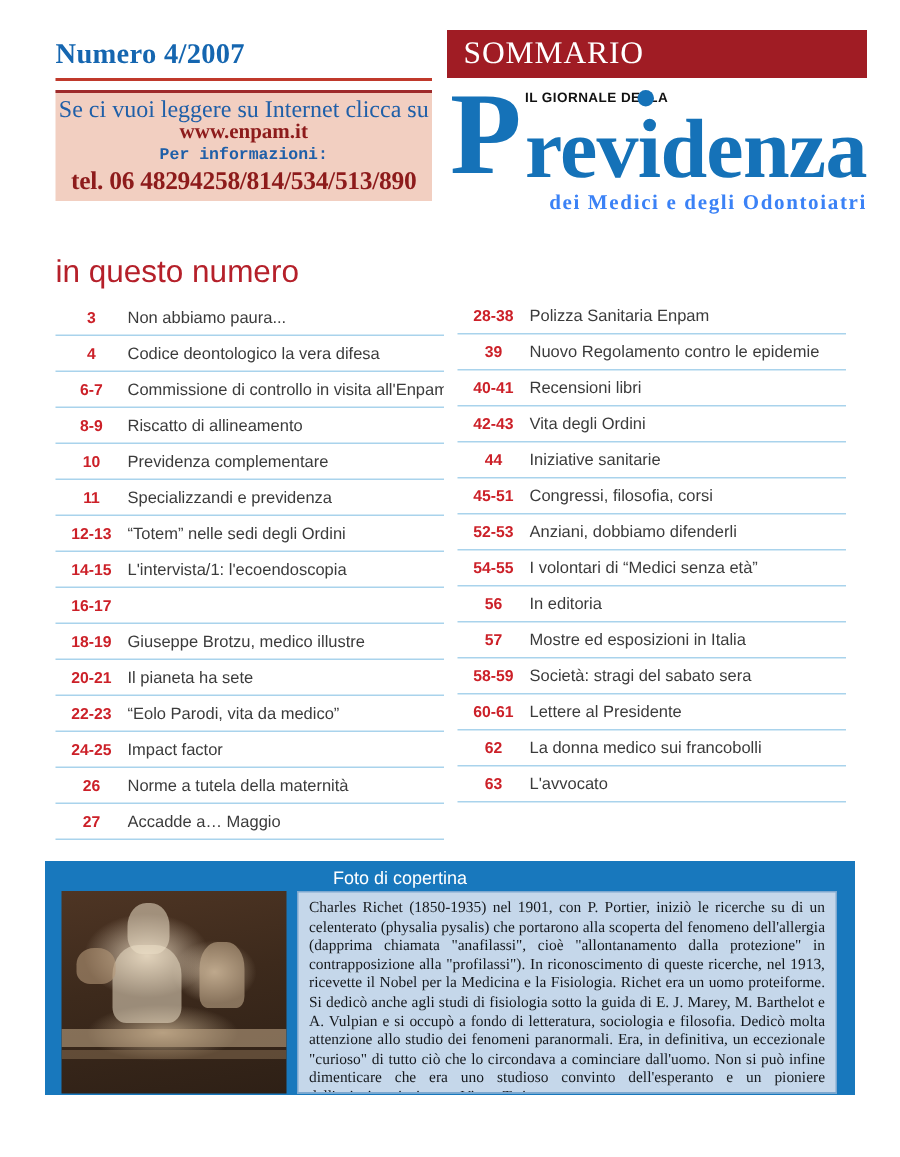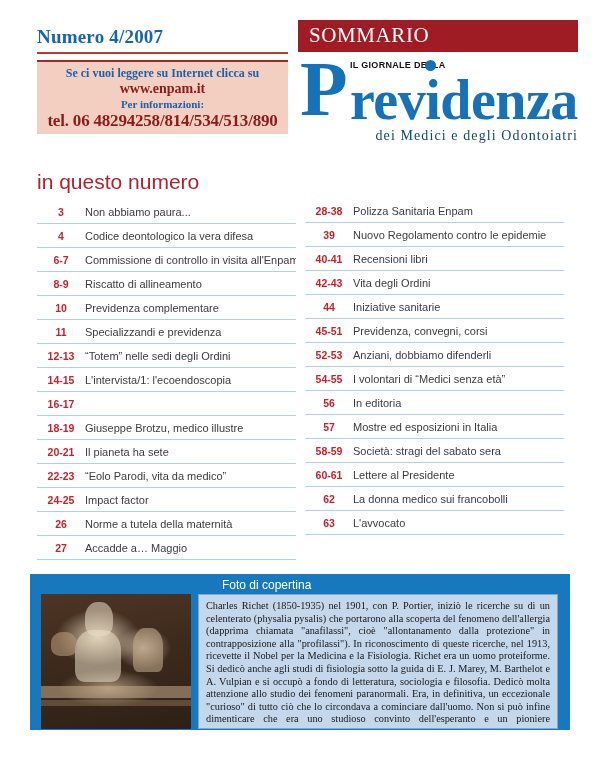--- a/index.html
+++ b/index.html
@@ -44,35 +44,35 @@
     left: 37px; top: 60px;
     width: 251px; height: 74px;
     background: #f2cfc1;
     border-top: 2px solid #9e2a2b;
     box-sizing: border-box;
     text-align: center;
     padding-top: 5px;
   }
   .info-line1 {
     font-family: "Liberation Serif", serif;
-    font-weight: bold;
-    font-size: 12px;
+    font-weight: normal;
+    font-size: 16px;
     color: #1f5fa8;
     line-height: 13px;
     text-align: center;
   }
   .info-url {
     font-family: "Liberation Serif", serif;
     font-weight: bold;
     font-size: 14px;
     color: #8d1b1b;
     line-height: 17px;
   }
   .info-line3 {
-    font-family: Liberation Serif, serif;
+    font-family: Liberation Mono, monospace;
     font-weight: bold;
     font-size: 11px;
     color: #1f5fa8;
     line-height: 14px;
   }
   .info-tel {
     font-family: "Liberation Serif", serif;
     font-weight: bold;
     font-size: 17px;
     color: #8d1b1b;
@@ -134,23 +134,23 @@
     width: 11px; height: 11px;
     border-radius: 50%;
     background: #1572b8;
   }
   .dei-medici {
     position: absolute;
     left: 2px; top: 108px;
     width: 278px;
     text-align: right;
     font-family: "Liberation Serif", serif;
-    font-weight: normal;
+    font-weight: bold;
     font-size: 14px;
-    color: #0c4a6e;
+    color: #3b82f6;
     letter-spacing: 1.1px;
   }
 
   
   .toc-title {
     position: absolute;
     left: 37px; top: 170px;
     font-family: "Liberation Sans", sans-serif;
     font-size: 21px;
     color: #b5202a;
@@ -355,21 +355,21 @@
     <div class="toc-row">
       <span class="toc-page">42-43</span>
       <span class="toc-label">Vita degli Ordini</span>
     </div>
     <div class="toc-row">
       <span class="toc-page">44</span>
       <span class="toc-label">Iniziative sanitarie</span>
     </div>
     <div class="toc-row">
       <span class="toc-page">45-51</span>
-      <span class="toc-label">Previdenza, convegni, corsi</span>
+      <span class="toc-label">Congressi, filosofia, corsi</span>
     </div>
     <div class="toc-row">
       <span class="toc-page">52-53</span>
       <span class="toc-label">Anziani, dobbiamo difenderli</span>
     </div>
     <div class="toc-row">
       <span class="toc-page">54-55</span>
       <span class="toc-label">I volontari di “Medici senza età”</span>
     </div>
     <div class="toc-row">

